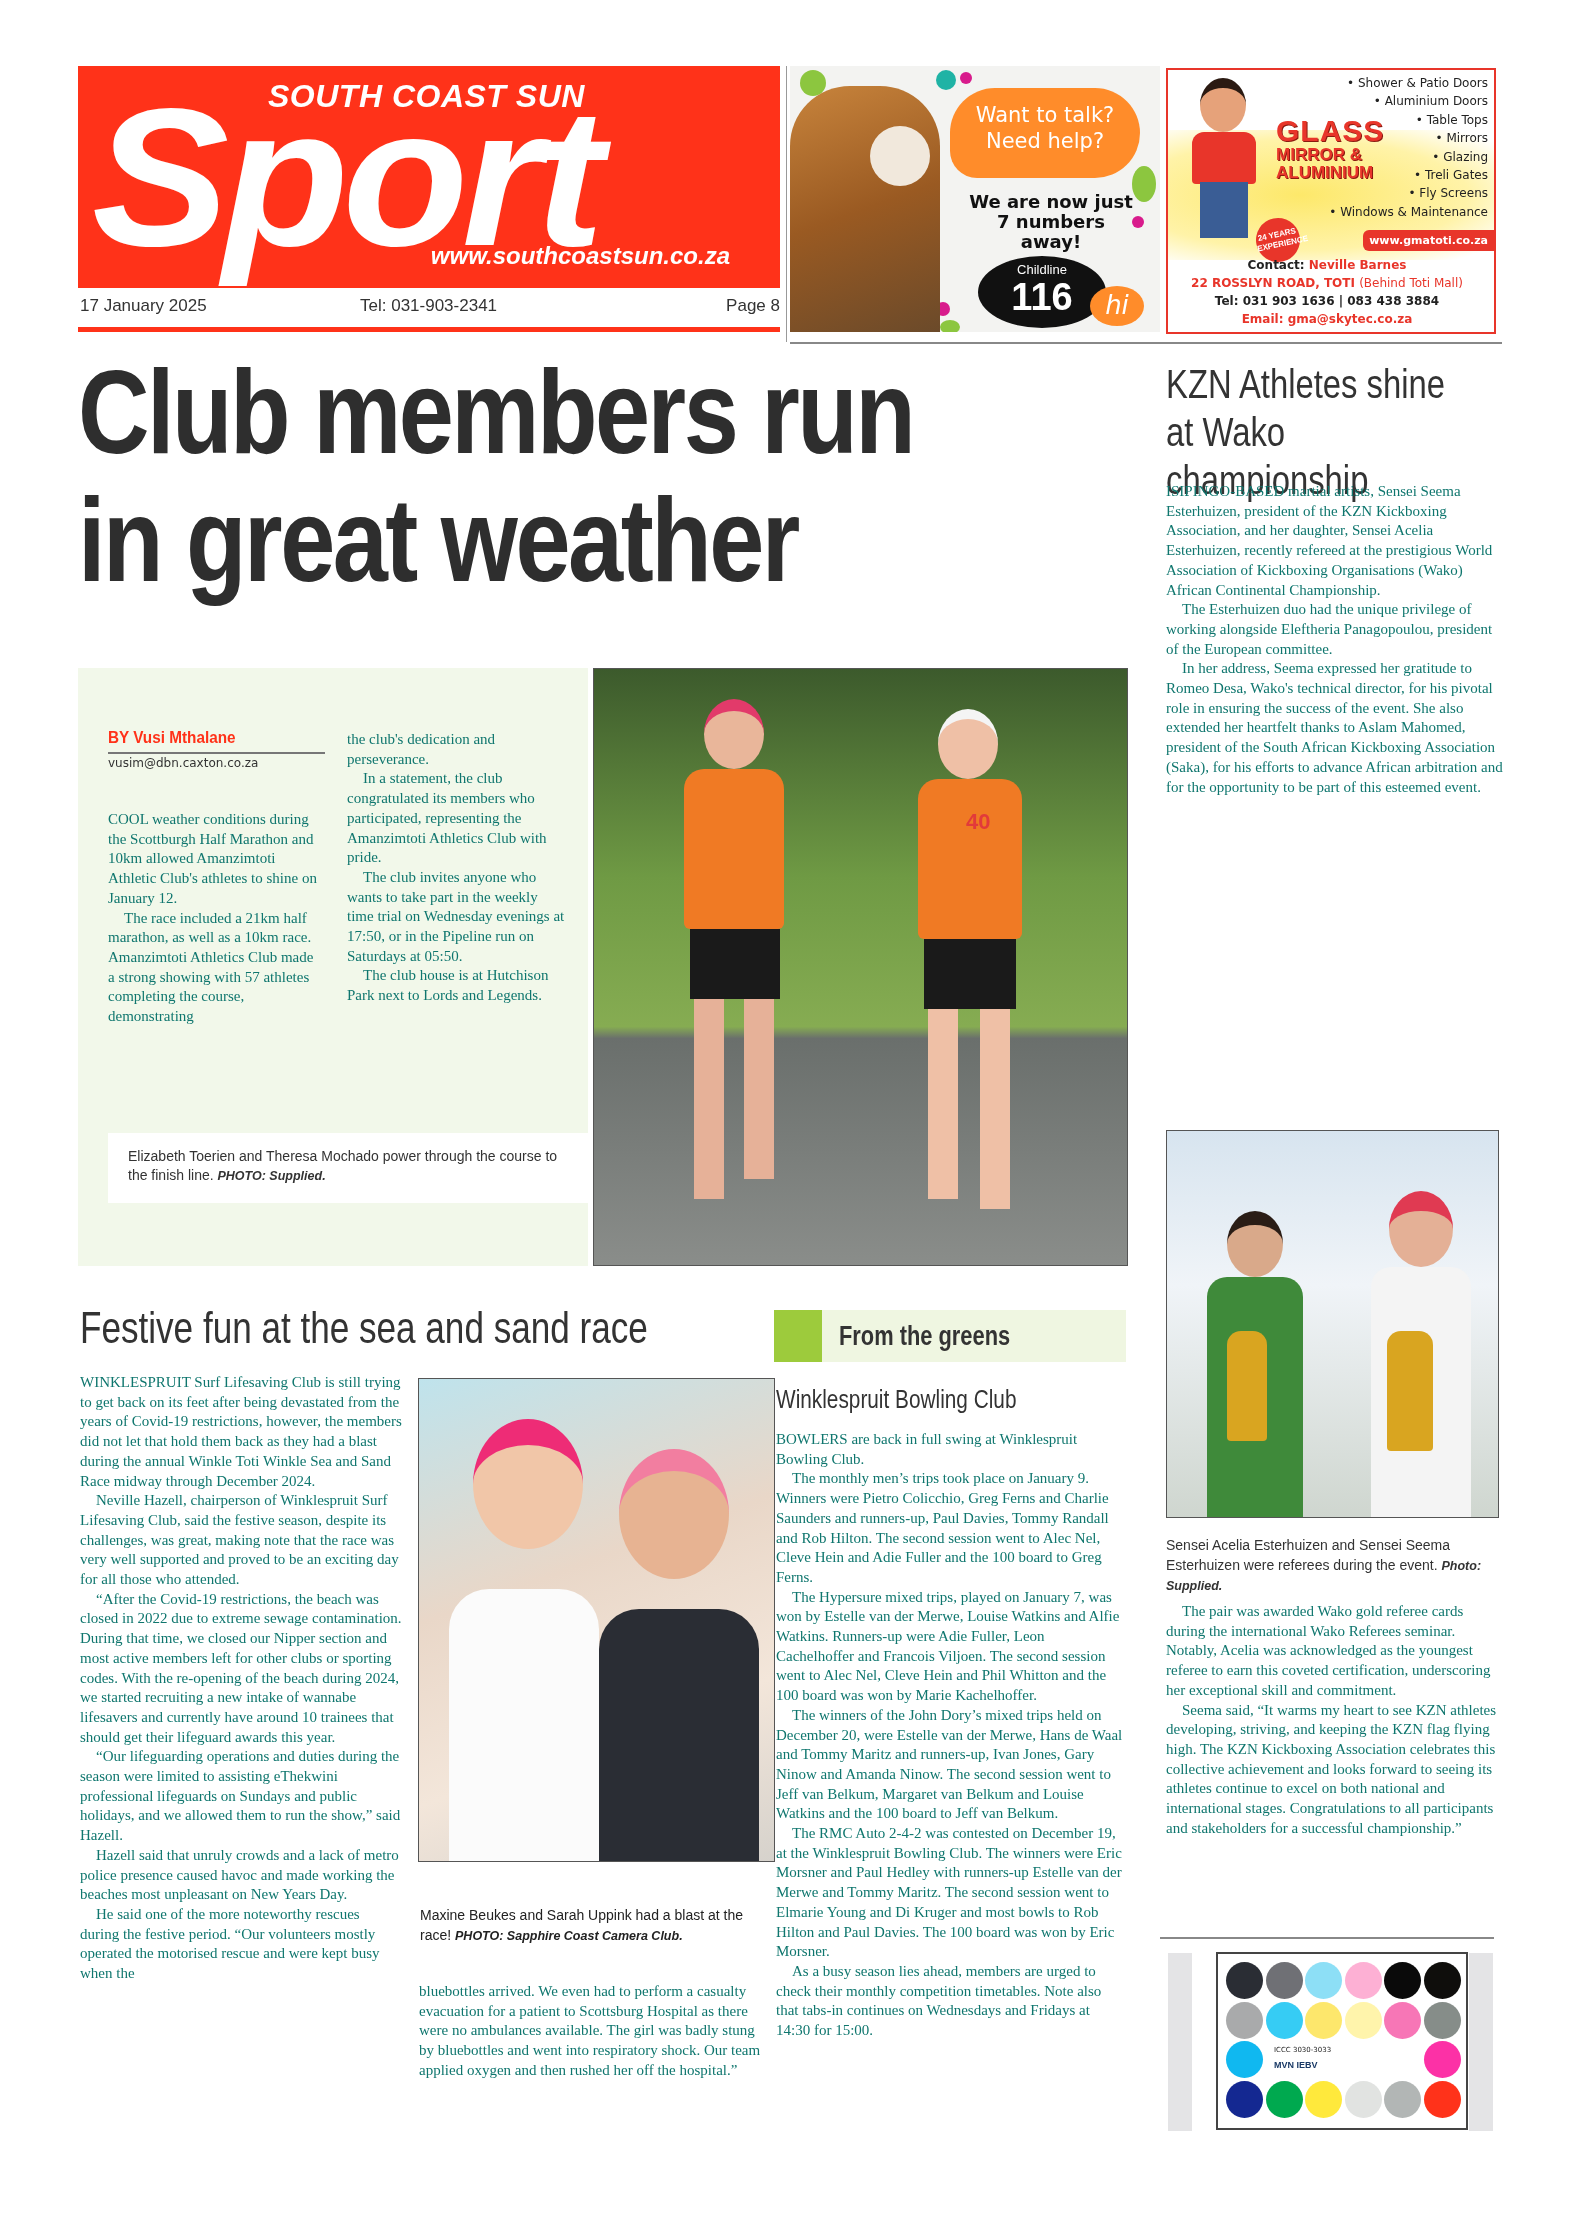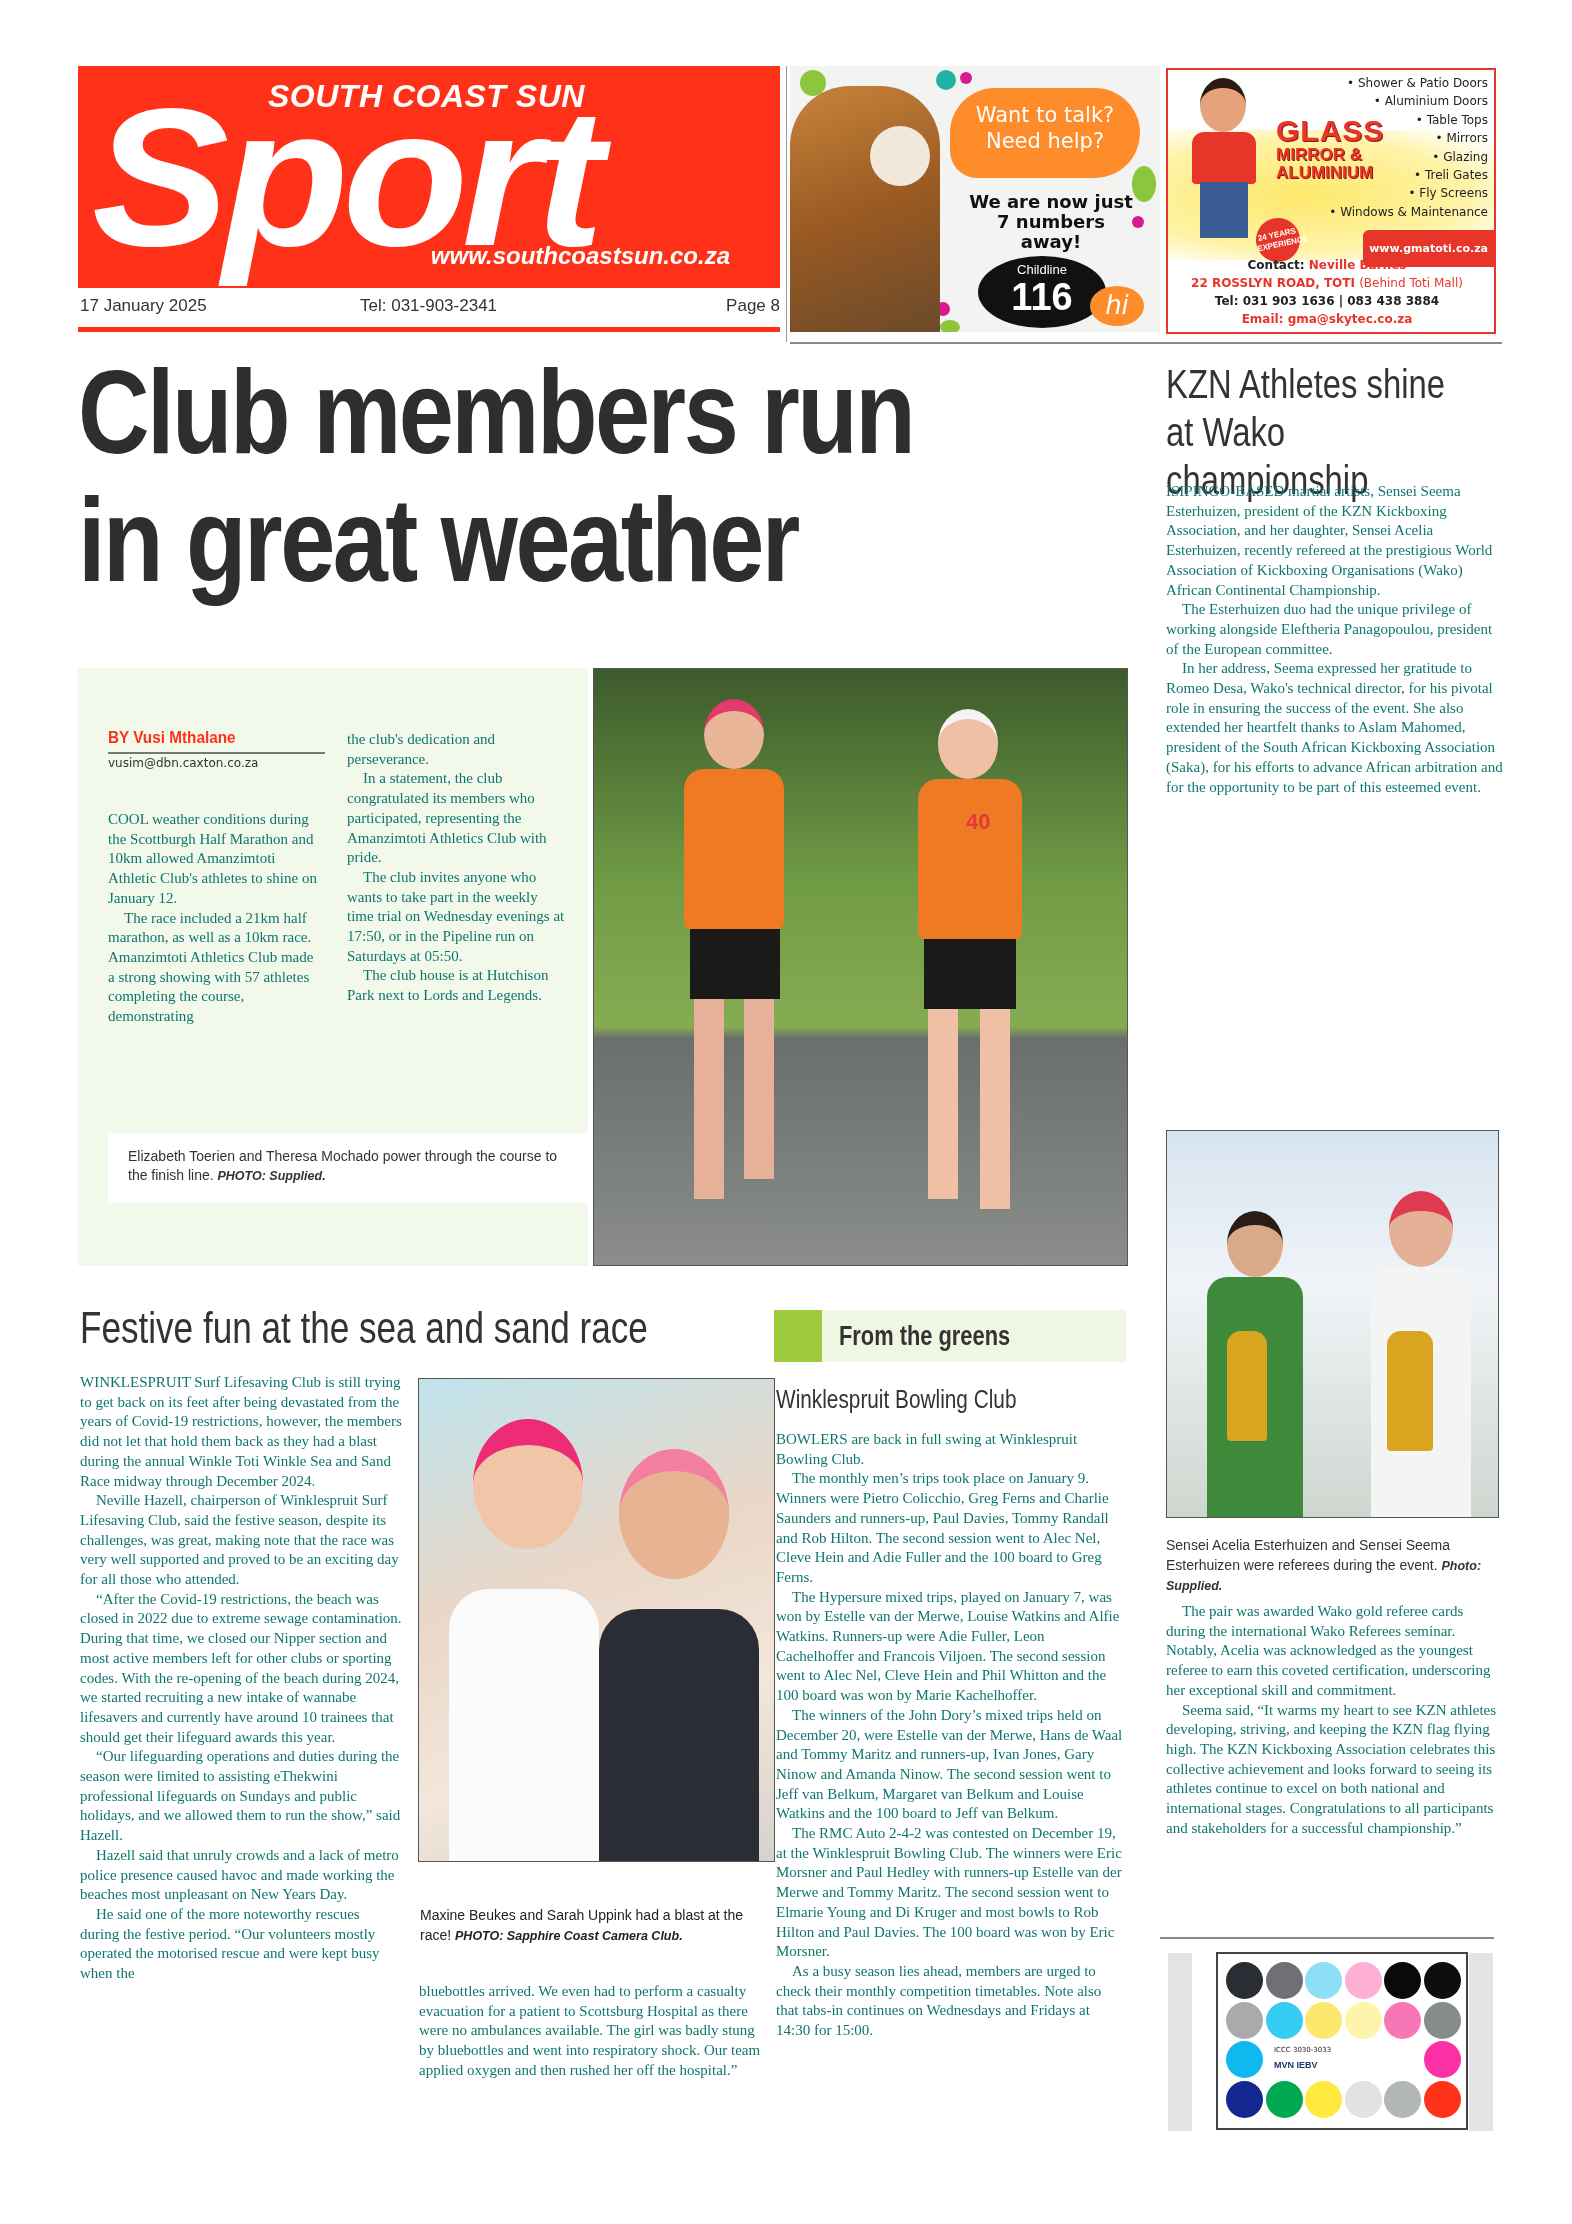--- a/index.html
+++ b/index.html
@@ -37,21 +37,21 @@
   .ad-glass .yellow { position: absolute; left: 0; top: 60px; width: 330px; height: 130px; background: radial-gradient(ellipse at 40% 50%, #fde86a 0%, #fff3a8 60%, #ffffff 90%); }
   .ad-glass .man { position: absolute; left: 14px; top: 8px; width: 86px; height: 160px; }
   .ad-glass .man .head { position: absolute; left: 18px; top: 0; width: 46px; height: 54px; border-radius: 50%; background: #e6a27a; border-top: 10px solid #2b1a12; }
   .ad-glass .man .torso { position: absolute; left: 10px; top: 54px; width: 64px; height: 52px; background: #e8352a; border-radius: 12px 12px 4px 4px; }
   .ad-glass .man .legs { position: absolute; left: 18px; top: 104px; width: 48px; height: 56px; background: #3a5d95; }
   .glass-title { position: absolute; left: 108px; top: 46px; font-family: "Liberation Sans", sans-serif; font-weight: bold; color: #e8352a; line-height: 18px; text-shadow: 1px 1px 0 #8a1a10; }
   .glass-title .g1 { font-size: 30px; line-height: 30px; letter-spacing: 1px; display: block; }
   .glass-title .g2 { font-size: 17px; display: block; }
   .glass-list { position: absolute; right: 6px; top: 4px; text-align: right; font-family: "DejaVu Sans", sans-serif; font-size: 12px; line-height: 18.4px; color: #222; }
   .glass-badge { position: absolute; left: 88px; top: 148px; width: 44px; height: 44px; border-radius: 50%; background: #e8352a; color: #fff; font-family: "Liberation Sans", sans-serif; font-weight: bold; font-size: 8px; text-align: center; line-height: 10px; padding-top: 12px; transform: rotate(-12deg); }
-  .glass-url { position: absolute; right: 0; top: 160px; background: #e8352a; color: #fff; font-family: "DejaVu Sans", sans-serif; font-weight: bold; font-size: 11px; padding: 12px 6px; border-radius: 6px 0 0 6px; }
+  .glass-url { position: absolute; right: 0; top: 160px; background: #e8352a; color: #fff; font-family: "DejaVu Sans", sans-serif; font-weight: bold; font-size: 11px; padding: 4px 6px; border-radius: 6px 0 0 6px; }
   .glass-contact { position: absolute; left: 0; top: 186px; width: 318px; text-align: center; font-family: "DejaVu Sans", sans-serif; font-weight: bold; font-size: 12px; line-height: 18px; color: #222; }
   .red { color: #e8352a; }
   .normal { font-weight: normal; }
 
   
   .headline { left: 78px; top: 348px; width: 1060px; font-family: "Liberation Sans", sans-serif; font-weight: bold; font-size: 118px; line-height: 128px; color: #2e2e2e; letter-spacing: -3px; transform: scaleX(0.84); transform-origin: left; }
 
   
   .lead-box { left: 78px; top: 668px; width: 510px; height: 598px; background: #f2f8ea; }
   .byline { position: absolute; left: 30px; top: 60px; color: #ff3219; font-family: "Liberation Sans", sans-serif; font-weight: bold; font-size: 17px; transform: scaleX(0.9); transform-origin: left; }

